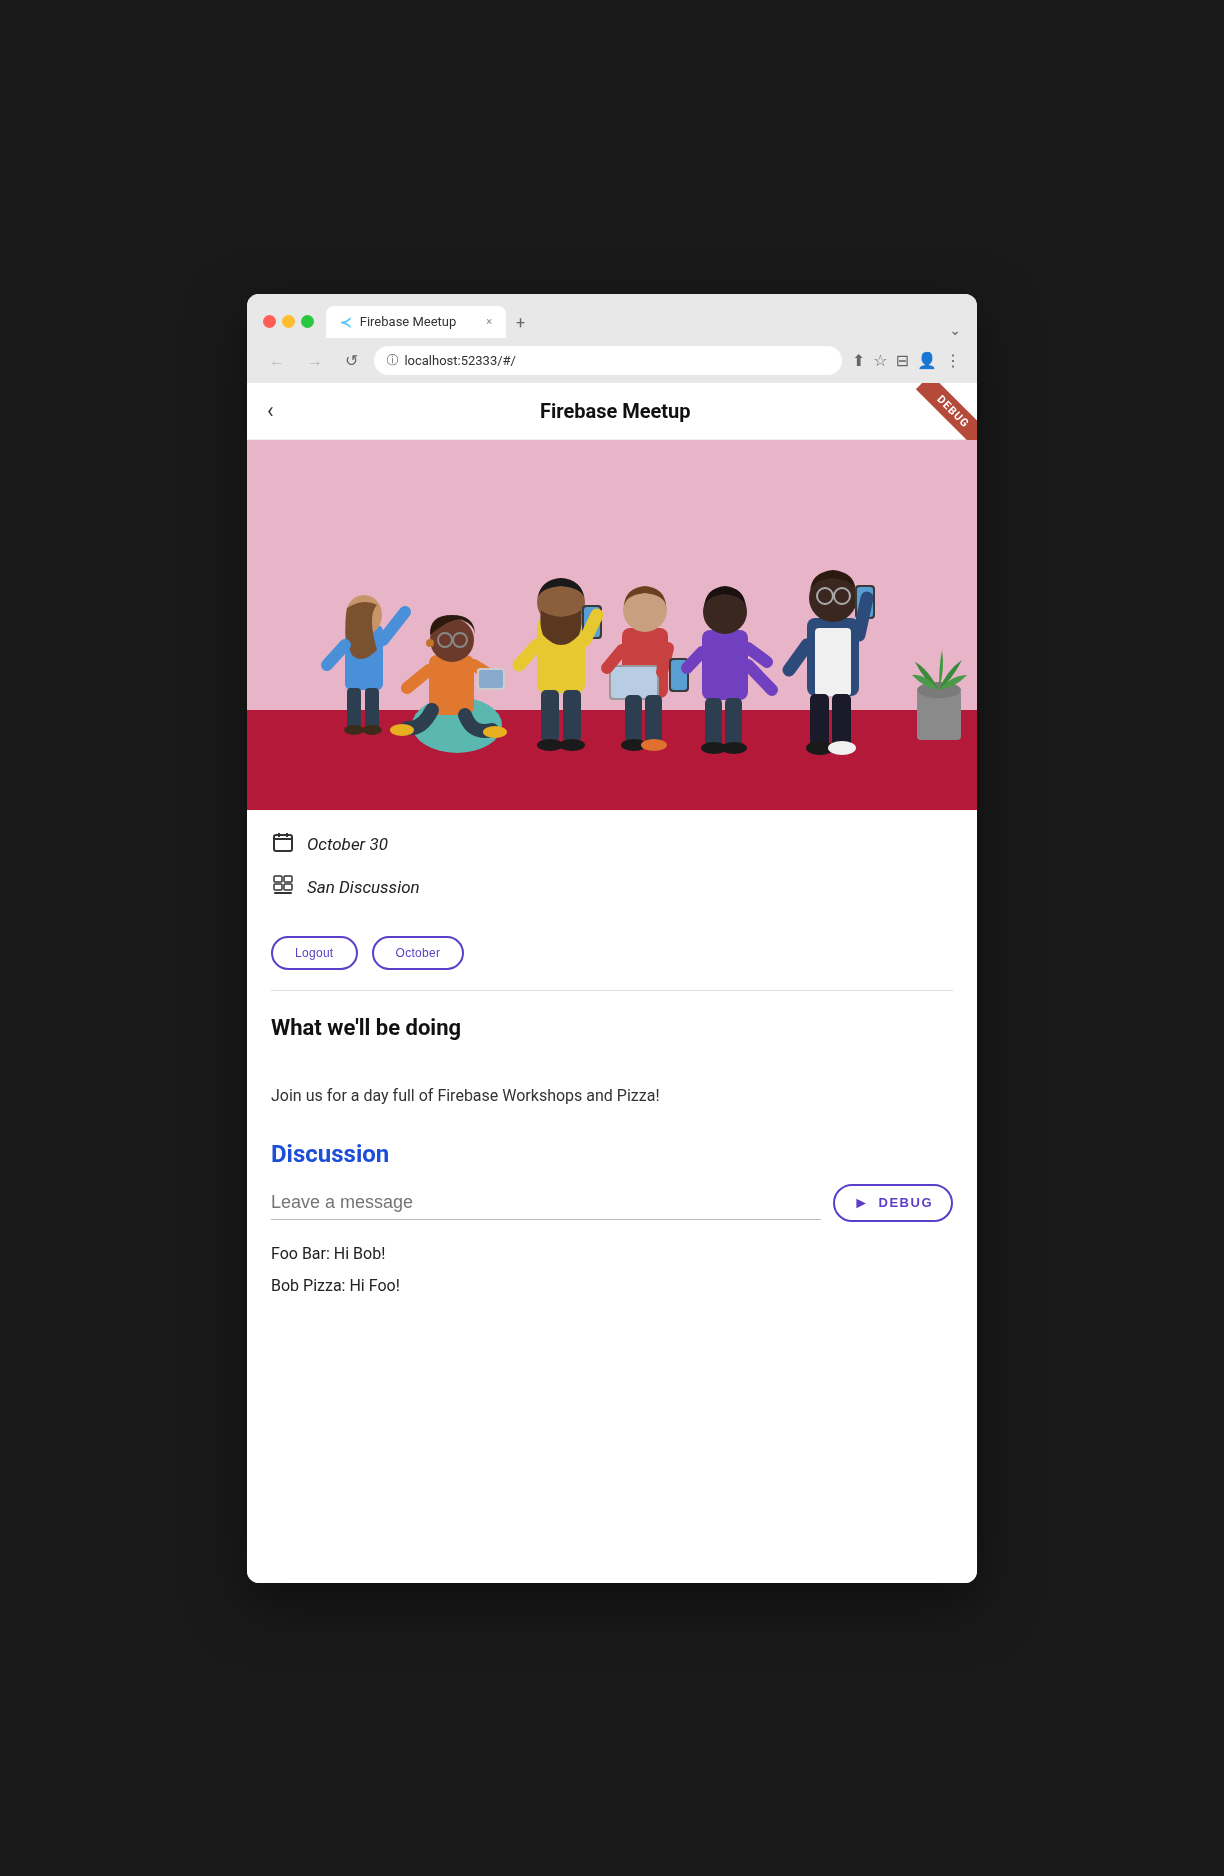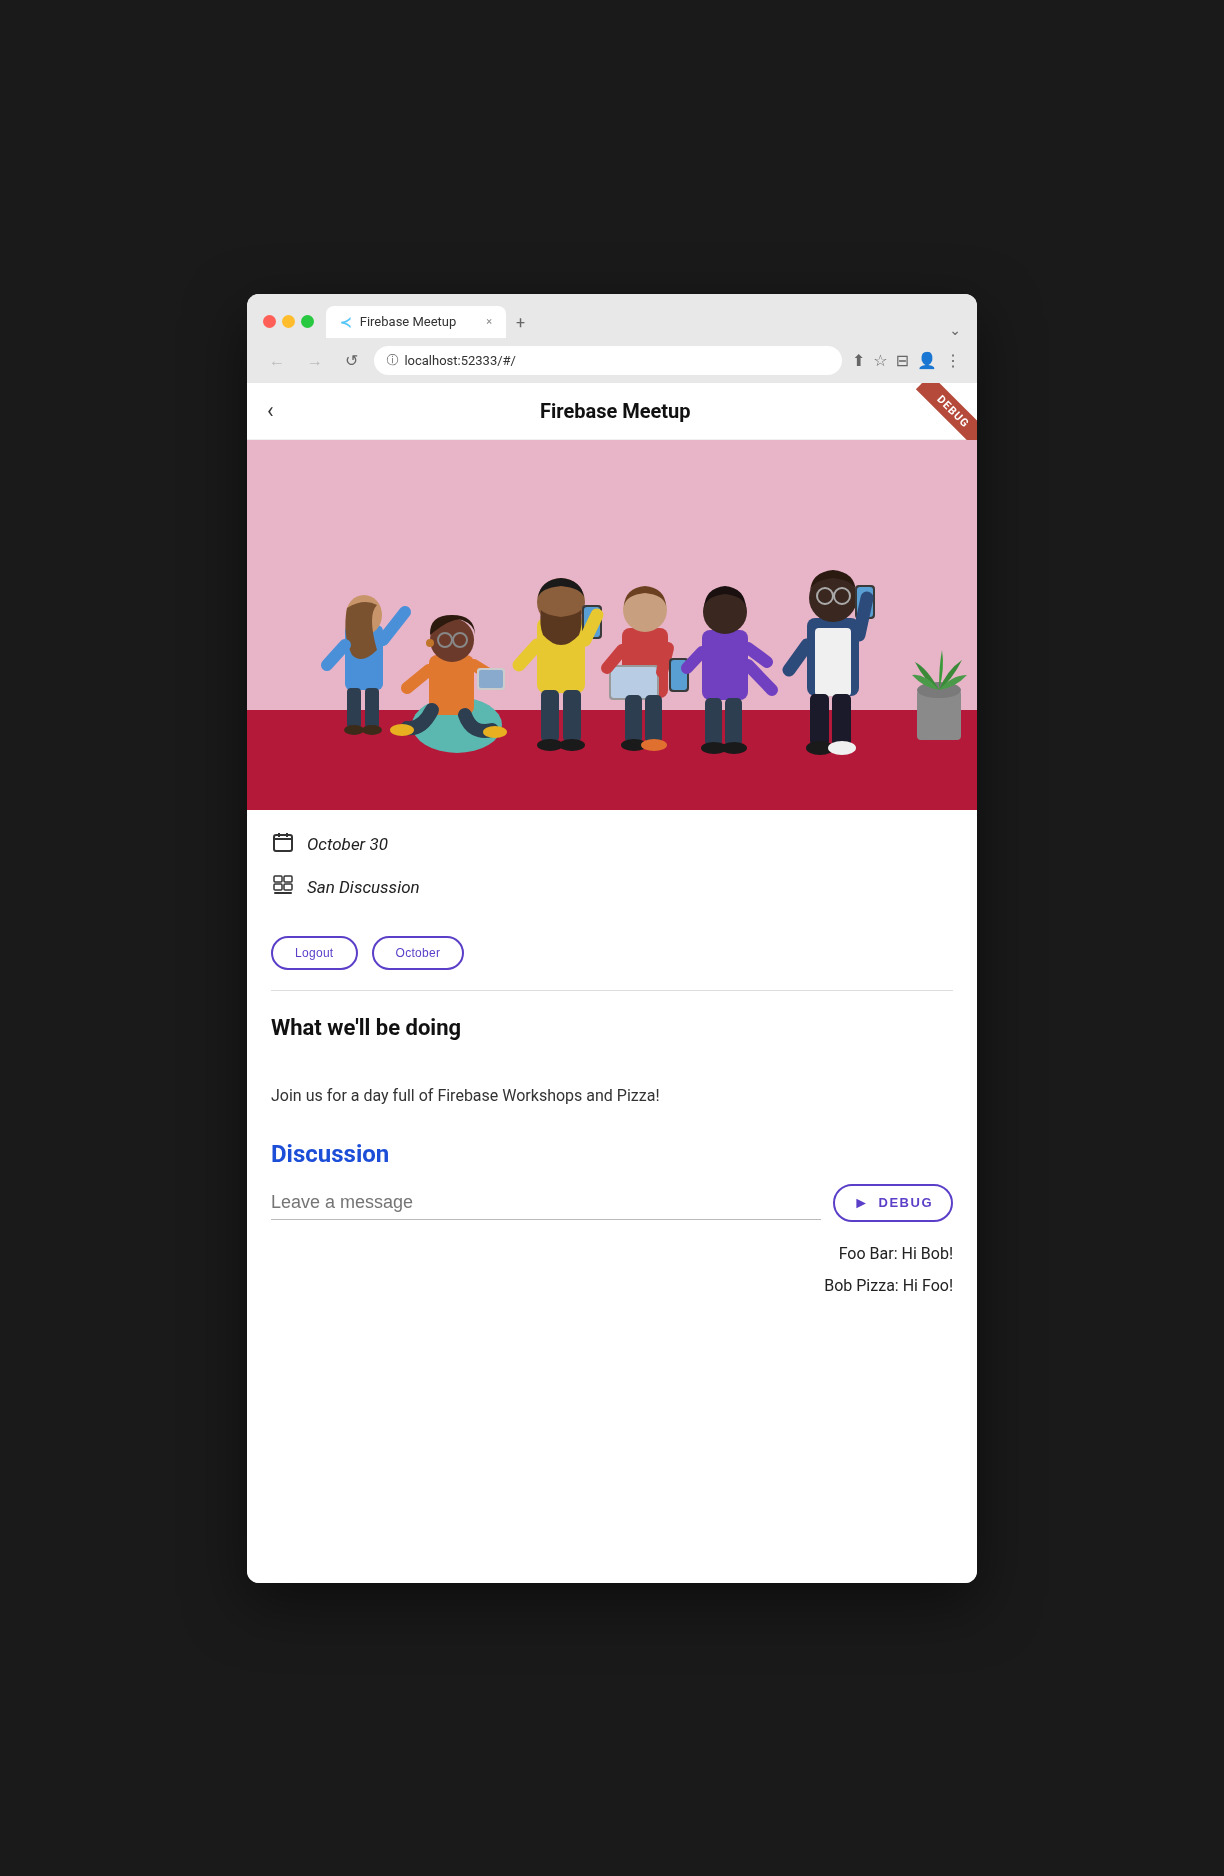--- a/index.html
+++ b/index.html
@@ -330,21 +330,20 @@
       letter-spacing: 1.5px;
       white-space: nowrap;
     }
 
     .send-icon {
       font-size: 16px;
     }
 
     .message-list {
       padding-top: 12px;
-      text-align: right;
     }
 
     .message-item {
       font-size: 16px;
       color: #222;
       margin-bottom: 8px;
       line-height: 1.5;
     }
   </style>
 </head>

